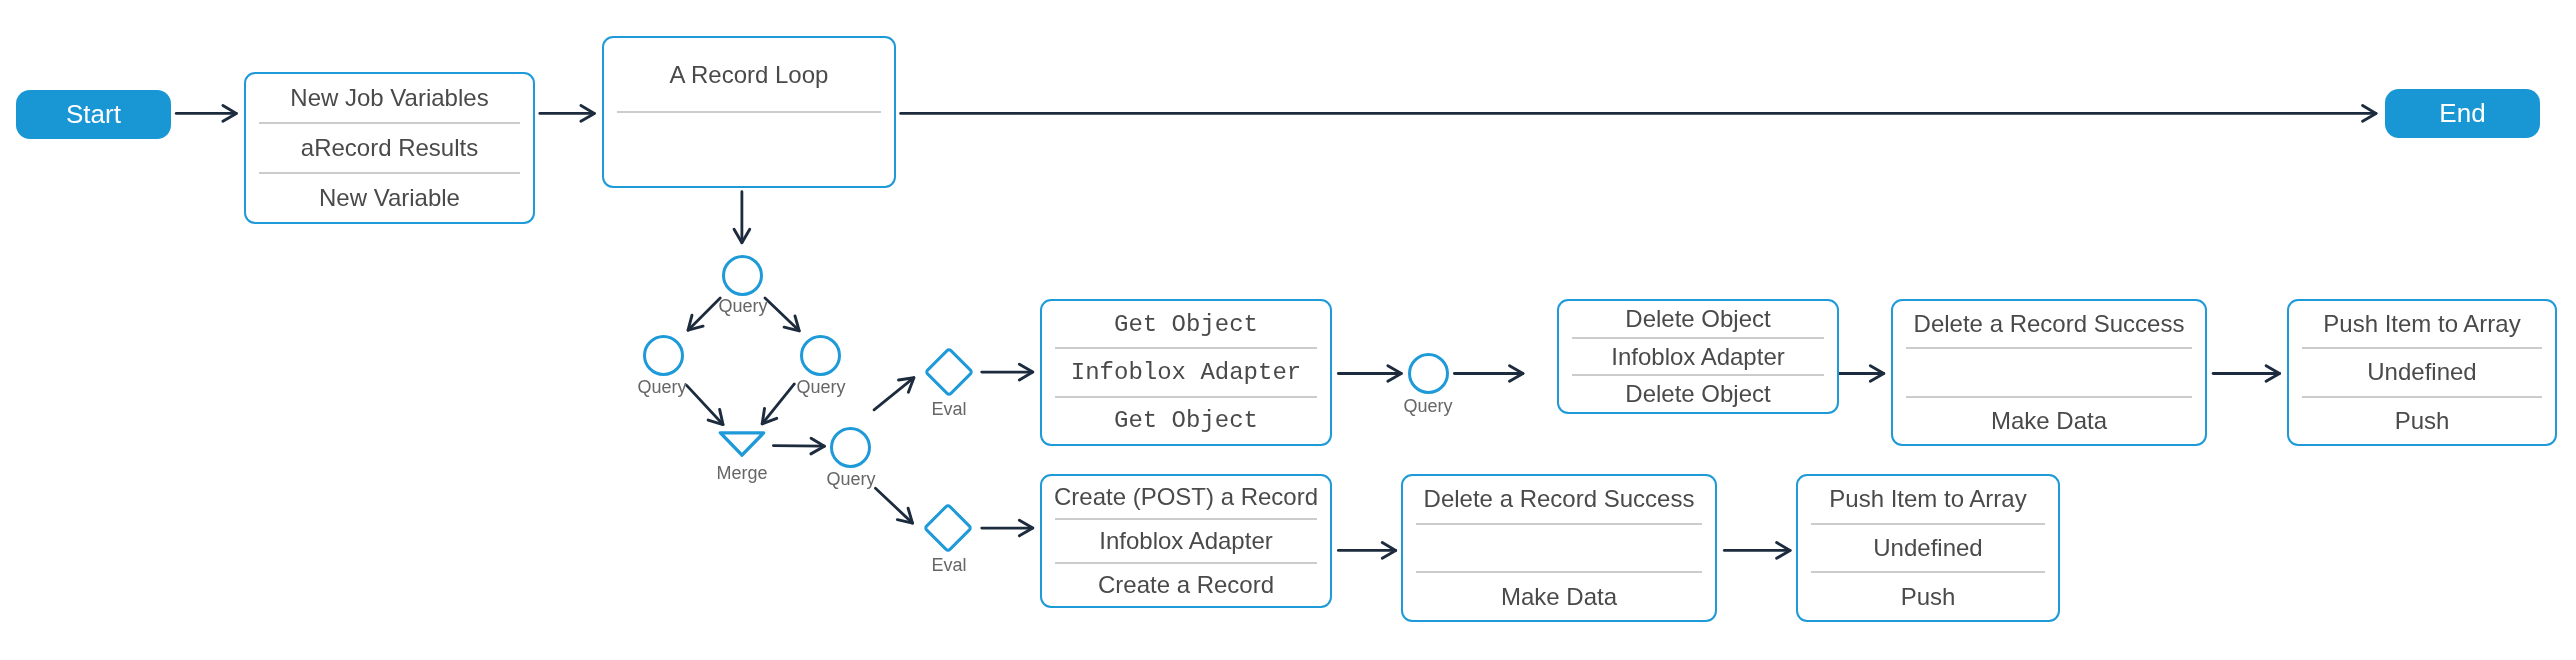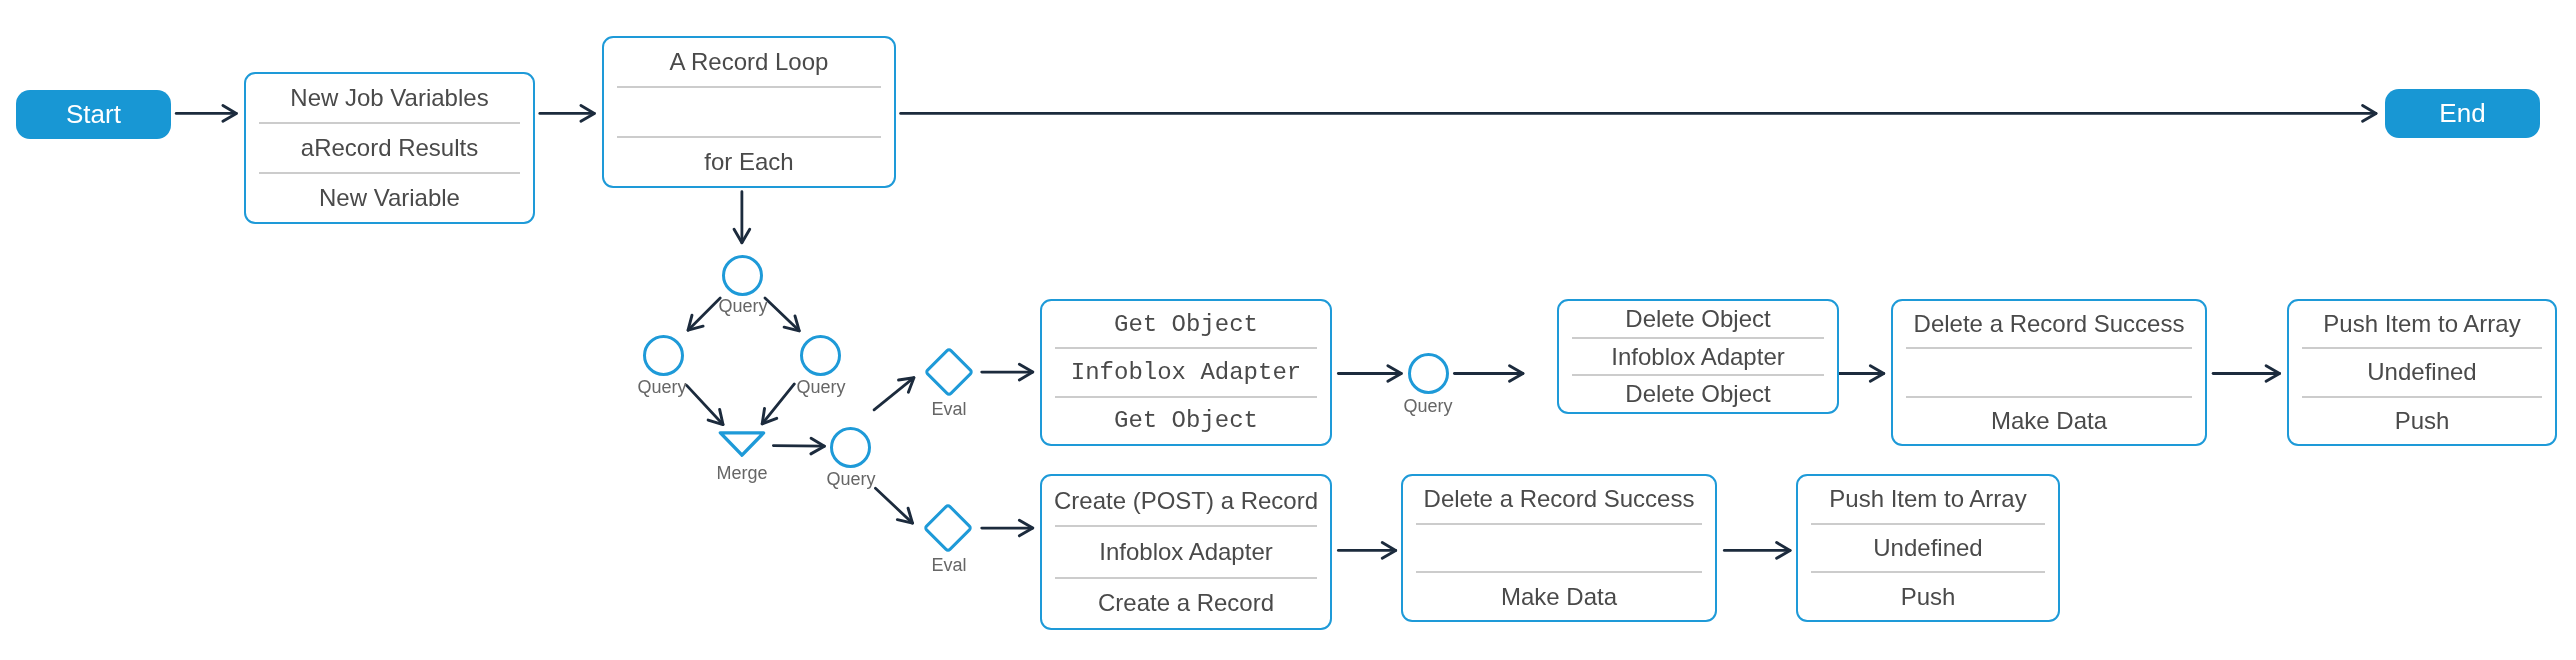--- a/index.html
+++ b/index.html
@@ -79,21 +79,20 @@
 
   <div class="task" style="left:244px;top:36px;width:291px;height:152px;margin-top:36px;">
     <div class="task-row">New Job Variables</div>
     <div class="task-row">aRecord Results</div>
     <div class="task-row">New Variable</div>
   </div>
 
   <div class="task" style="left:602px;top:36px;width:294px;height:152px;">
     <div class="task-row">A Record Loop</div>
     <div class="task-row"></div>
-    <div class="task-row">for Each</div>
   </div>
 
   <div class="task" style="left:1040px;top:299px;width:292px;height:147px;font-family:Liberation Mono, monospace;">
     <div class="task-row">Get Object</div>
     <div class="task-row">Infoblox Adapter</div>
     <div class="task-row">Get Object</div>
   </div>
 
   <div class="task" style="left:1529px;top:299px;width:282px;height:115px;margin-left:28px;">
     <div class="task-row">Delete Object</div>
@@ -106,21 +105,21 @@
     <div class="task-row"></div>
     <div class="task-row">Make Data</div>
   </div>
 
   <div class="task" style="left:2287px;top:299px;width:270px;height:147px;">
     <div class="task-row">Push Item to Array</div>
     <div class="task-row">Undefined</div>
     <div class="task-row">Push</div>
   </div>
 
-  <div class="task" style="left:1040px;top:474px;width:292px;height:156px;">
+  <div class="task" style="left:1040px;top:474px;width:292px;height:134px;">
     <div class="task-row">Create (POST) a Record</div>
     <div class="task-row">Infoblox Adapter</div>
     <div class="task-row">Create a Record</div>
   </div>
 
   <div class="task" style="left:1401px;top:474px;width:316px;height:148px;">
     <div class="task-row">Delete a Record Success</div>
     <div class="task-row"></div>
     <div class="task-row">Make Data</div>
   </div>

